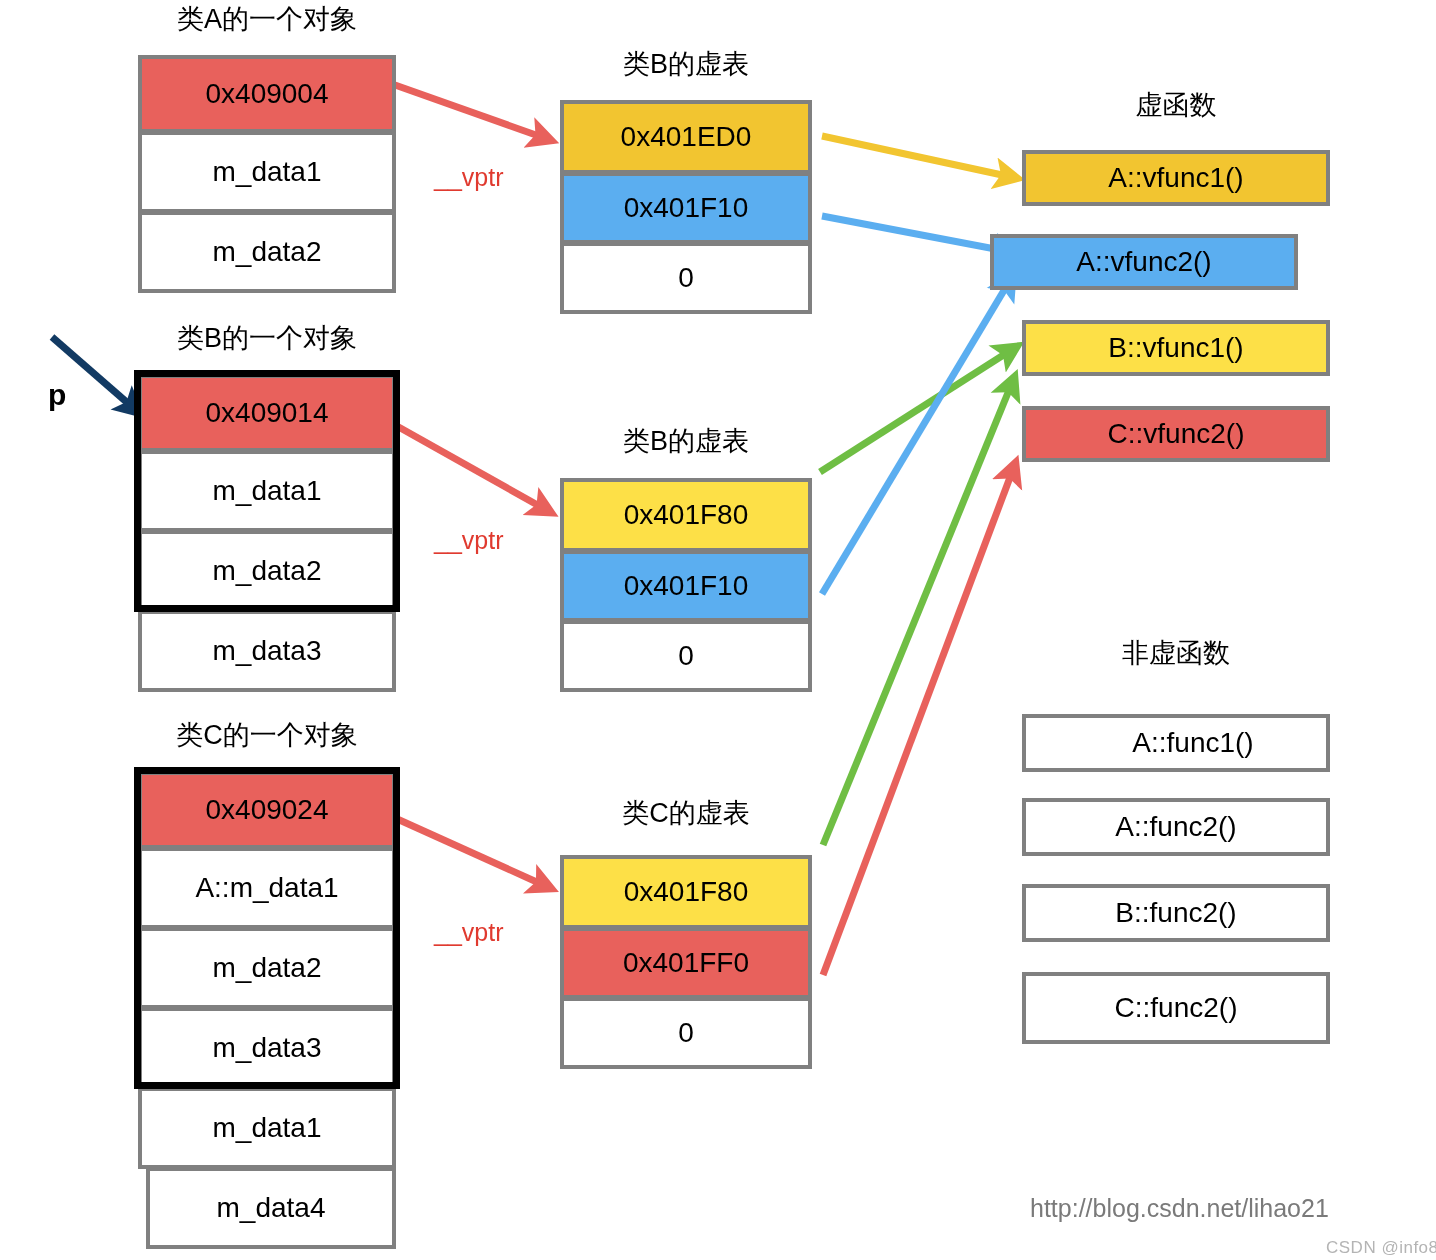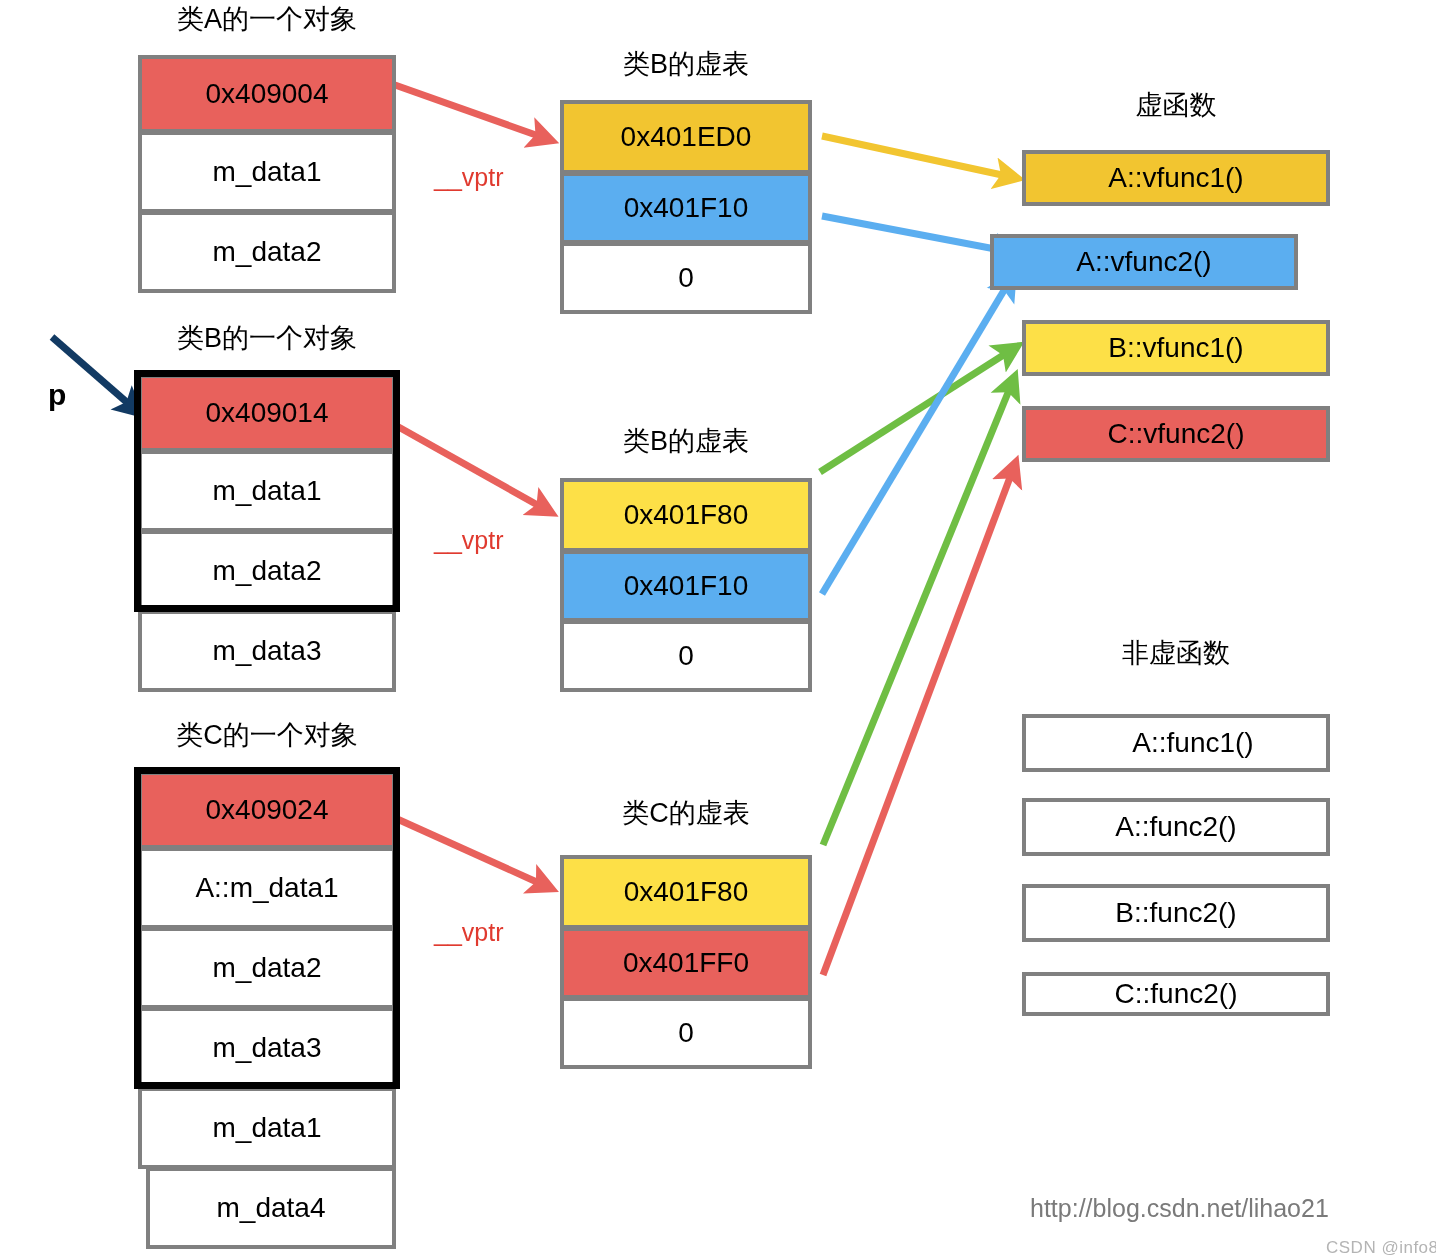--- a/index.html
+++ b/index.html
@@ -199,18 +199,18 @@
   <div class="cell yellow" style="position:absolute; left:1022px; top:150px; width:308px; height:56px;">A::vfunc1()</div>
   <div class="cell blue" style="position:absolute; left:990px; top:236px; width:308px; height:56px;">A::vfunc2()</div>
   <div class="cell green" style="position:absolute; left:1022px; top:322px; width:308px; height:56px;">B::vfunc1()</div>
   <div class="cell red" style="position:absolute; left:1022px; top:408px; width:308px; height:56px;">C::vfunc2()</div>
 
   <div class="title" style="left:1022px; top:640px; width:308px;">非虚函数</div>
 
   <div class="cell" style="position:absolute; left:1022px; top:714px; width:308px; height:58px;padding-left:34px;">A::func1()</div>
   <div class="cell" style="position:absolute; left:1022px; top:800px; width:308px; height:58px;">A::func2()</div>
   <div class="cell" style="position:absolute; left:1022px; top:886px; width:308px; height:58px;">B::func2()</div>
-  <div class="cell" style="position:absolute; left:1022px; top:974px; width:308px; height:44px;">C::func2()</div>
+  <div class="cell" style="position:absolute; left:1022px; top:974px; width:308px; height:72px;">C::func2()</div>
 
   <div class="watermark-url" style="left:1030px; top:1194px;">http://blog.csdn.net/lihao21</div>
   <div class="watermark-csdn" style="left:1326px; top:1238px;">CSDN @info825</div>
 
 </div>
 
 </body></html>

